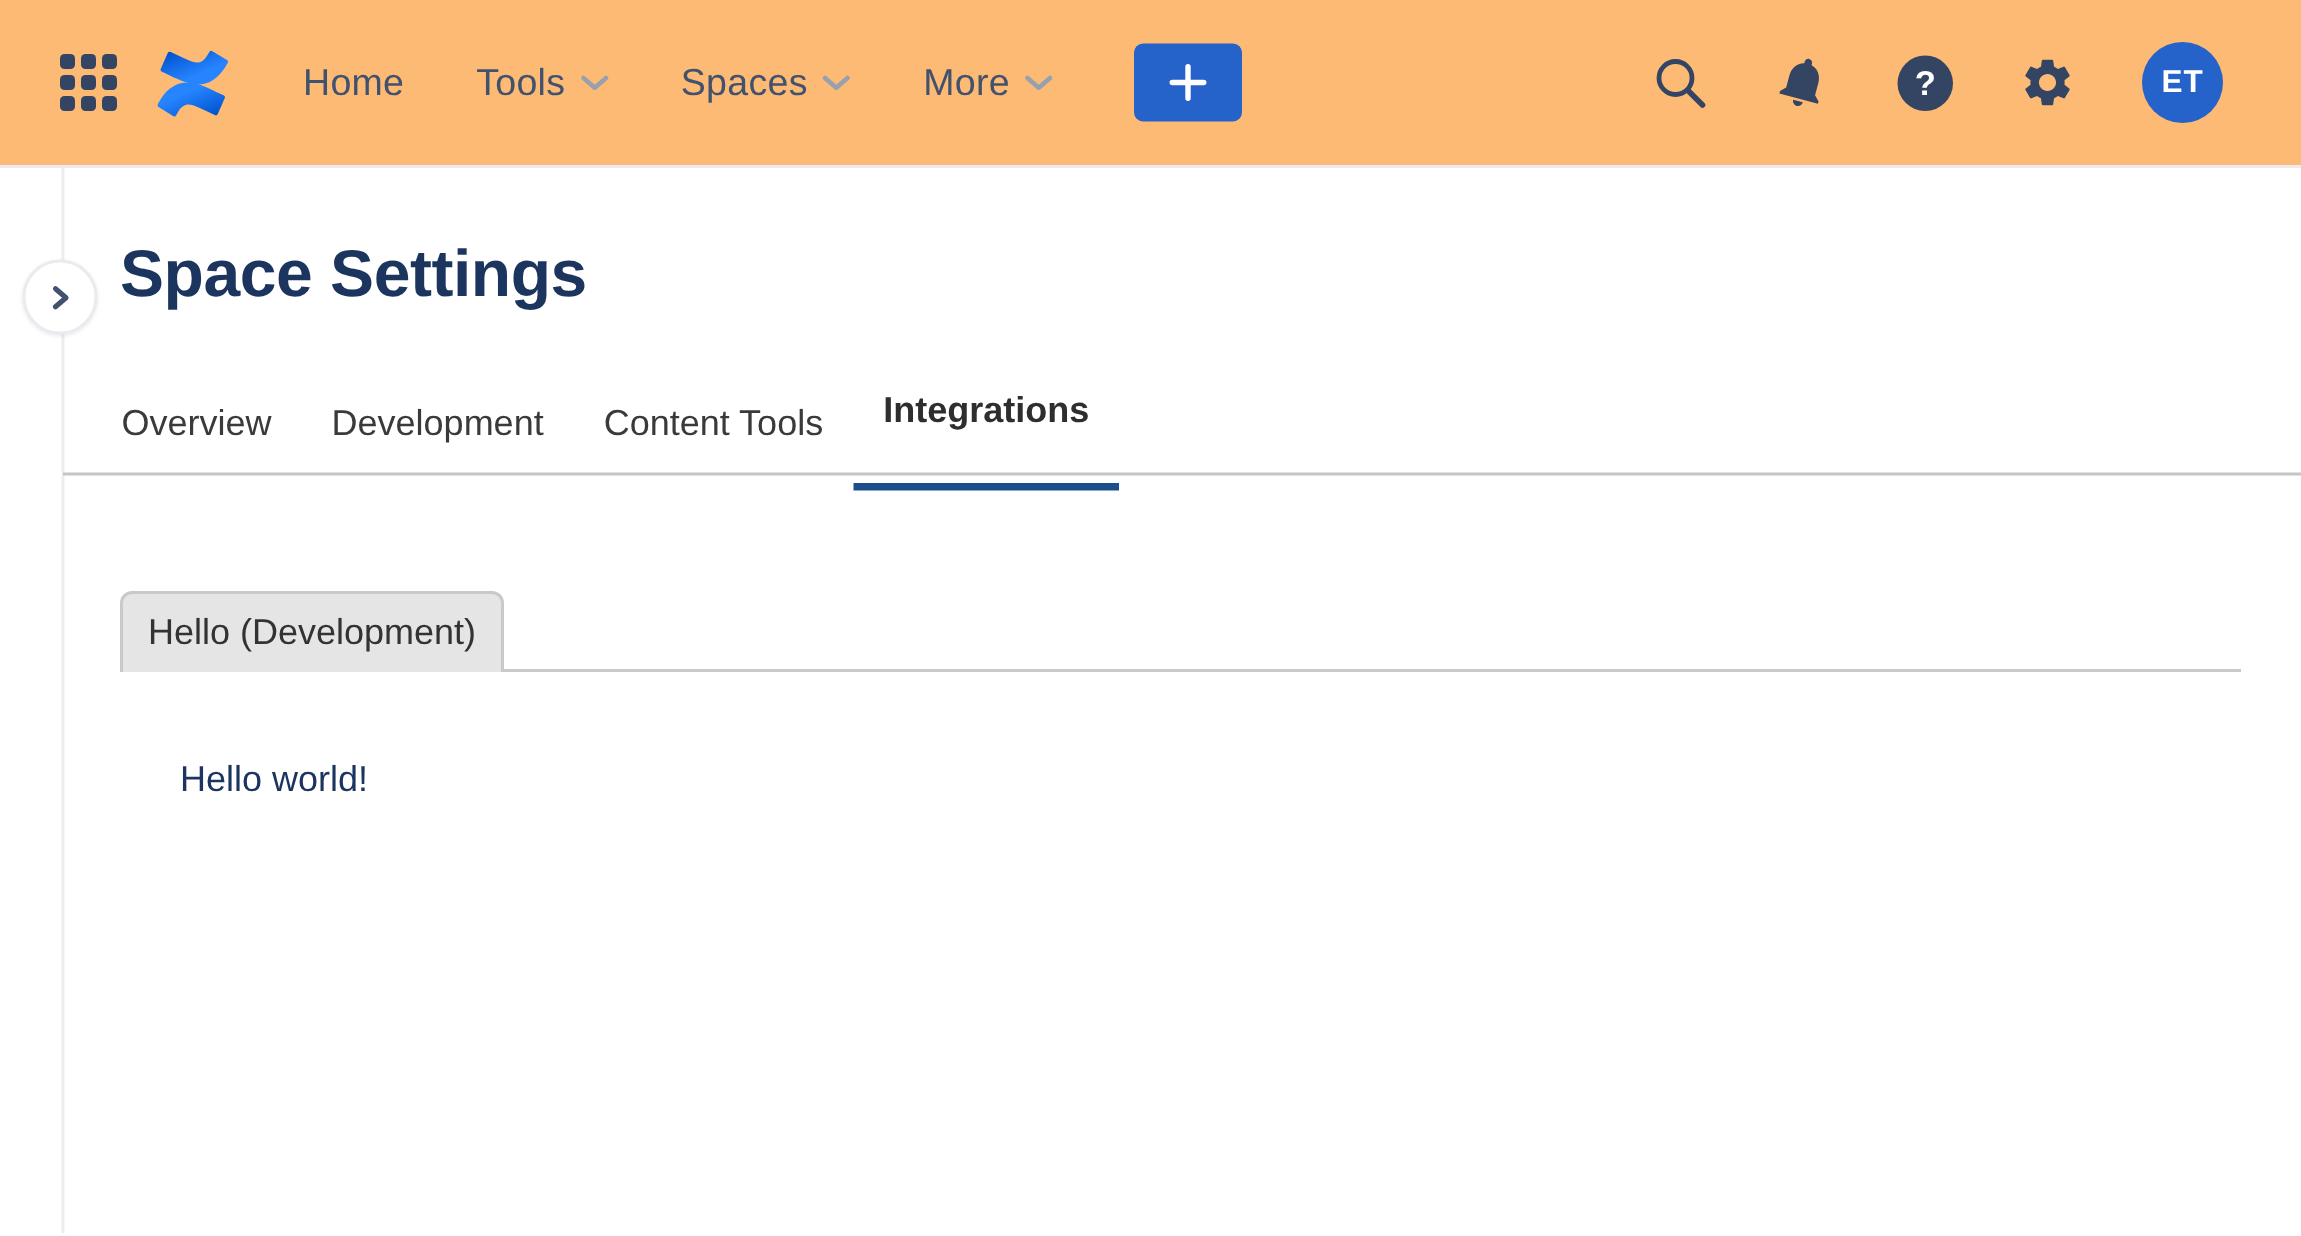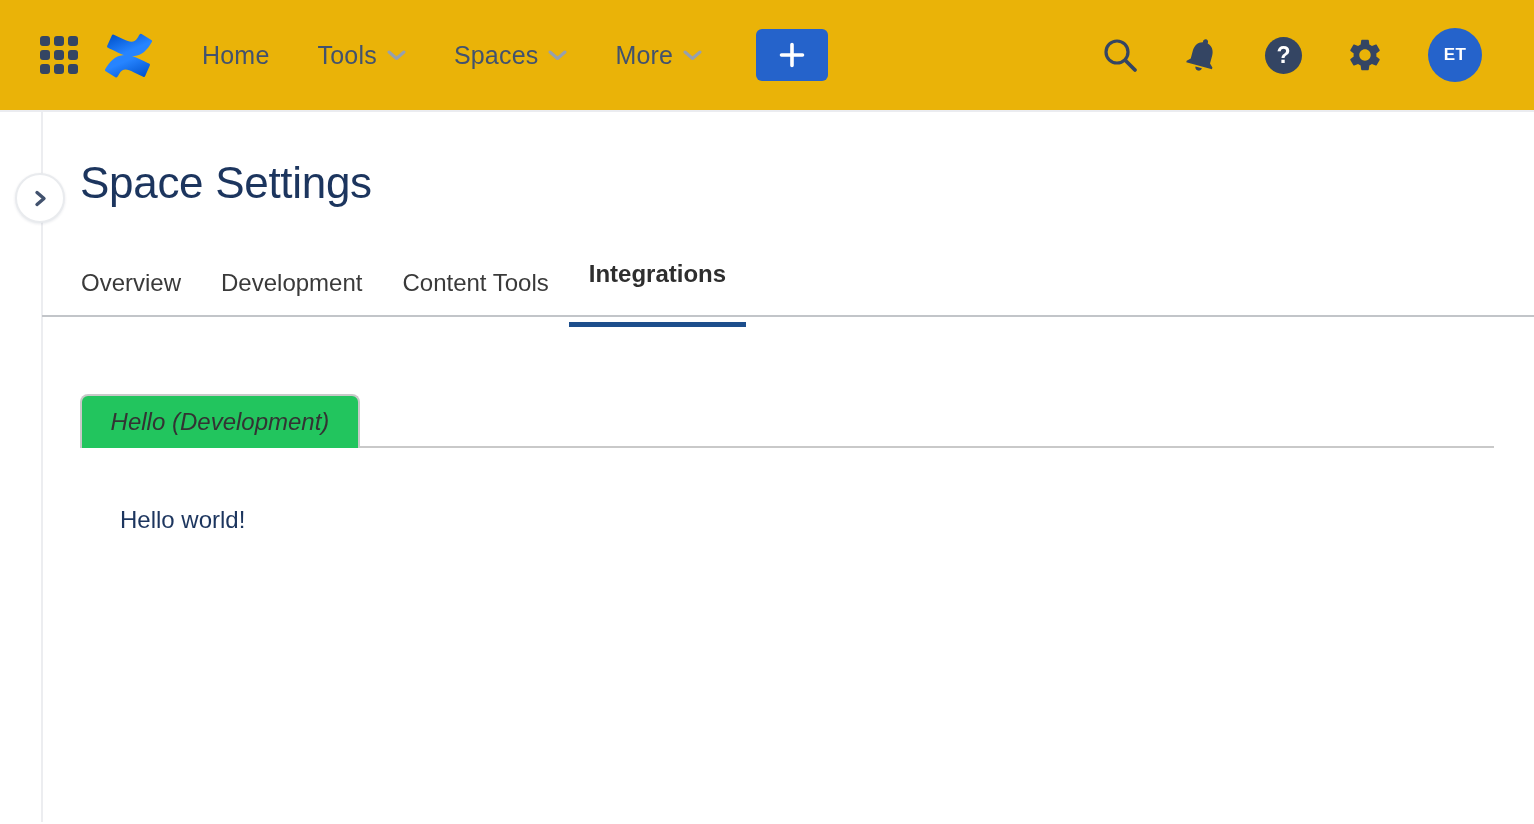--- a/index.html
+++ b/index.html
@@ -8,21 +8,21 @@
     width:1534px; height:824px; background:#ffffff; overflow:hidden;
     font-family:"Liberation Sans", sans-serif; position:relative;
     -webkit-font-smoothing:antialiased;
   }
   button { background:none; border:none; padding:0; font:inherit; cursor:pointer; }
   a { text-decoration:none; cursor:pointer; }
 
   
   .topnav {
     height:112px; display:flex; align-items:center;
-    padding-left:40px; border-bottom:2px solid #EBECF0; background:#eab308;
+    padding-left:40px; border-bottom:2px solid #EBECF0; background:#fdba74;
   }
   .grid-btn { margin-right:27px; }
   .grid-icon { width:38px; height:38px; display:grid; grid-template-columns:repeat(3,1fr); gap:4px; }
   .grid-icon span { background:#344563; border-radius:3px; }
   .logo { margin-right:50px; display:flex; align-items:center; }
   .primary-nav { display:flex; align-items:center; }
   .nav-item {
     display:flex; align-items:center; gap:10px; margin-right:48px;
     font-size:25px; color:#42526E; letter-spacing:0.2px;
   }
@@ -33,35 +33,35 @@
   .topnav-right { margin-left:auto; display:flex; align-items:center; gap:44px; padding-right:52px; }
   .icon-btn { display:flex; align-items:center; justify-content:center; }
   .help-circle {
     width:37px; height:37px; border-radius:50%; background:#344563;
     color:#fff; font-size:23px; font-weight:700;
     display:flex; align-items:center; justify-content:center;
   }
   .bell-svg { transform:rotate(15deg); }
   .avatar {
     width:54px; height:54px; border-radius:50%; background:#2563CB;
-    color:#fff; font-size:17px; font-weight:700; letter-spacing:0.5px;
+    color:#fff; font-size:21px; font-weight:700; letter-spacing:0.5px;
     display:flex; align-items:center; justify-content:center;
   }
 
   
   .main { position:relative; height:710px; }
   .side-line { position:absolute; left:41px; top:0; bottom:0; width:2px; background:#ECEDF0; }
   .collapse-btn {
     position:absolute; left:15px; top:61px; width:50px; height:50px; border-radius:50%;
     background:#fff; border:2px solid #E9EBEE; box-shadow:0 1px 3px rgba(9,30,66,0.10);
     display:flex; align-items:center; justify-content:center; z-index:2;
   }
   .content { padding:46px 0 0 80px; }
   .page-title {
-    margin:0; font-size:44px; font-weight:400; color:#1C355E;
+    margin:0; font-size:44px; font-weight:700; color:#1C355E;
     line-height:50px; letter-spacing:-0.3px;
   }
   .tabs { display:flex; align-items:center; margin-top:51px; margin-left:-19px; }
   .tab {
     font-size:24px; line-height:29px; color:#3A3A3A;
     padding:0 20px 22px 20px;
   }
   .tab.active { font-weight:700; color:#2E2E2E; padding-bottom:34px; border-bottom:5px solid #1D4E8C; }
   .page-divider { position:absolute; left:42px; right:0; top:203px; height:2px; background:#C2C5C9; }
 
@@ -71,22 +71,22 @@
   }
   .subtab {
     height:52px; display:flex; align-items:center; justify-content:center;
     font-size:24px; color:#333;
   }
   .subtab.inactive {
     width:262px; margin-left:41px; background:#E9E9E9;
     border:2px solid #DADADA; border-bottom:none; border-radius:8px 8px 0 0;
   }
   .subtab.active {
-    width:280px; height:54px; margin-bottom:-2px; background:#22c55e;
-    border:2px solid #C9C9C9; border-bottom:none; border-radius:8px 8px 0 0;font-style:italic;
+    width:256px; height:54px; margin-bottom:-2px; background:#e5e5e5;
+    border:2px solid #C9C9C9; border-bottom:none; border-radius:8px 8px 0 0;
   }
   .hello-text { margin:57px 0 0 40px; font-size:24px; line-height:29px; color:#1C355E; }
 </style>
 </head>
 <body>
 
 <header class="topnav">
   <button class="grid-btn">
     <span class="grid-icon">
       <span></span>

